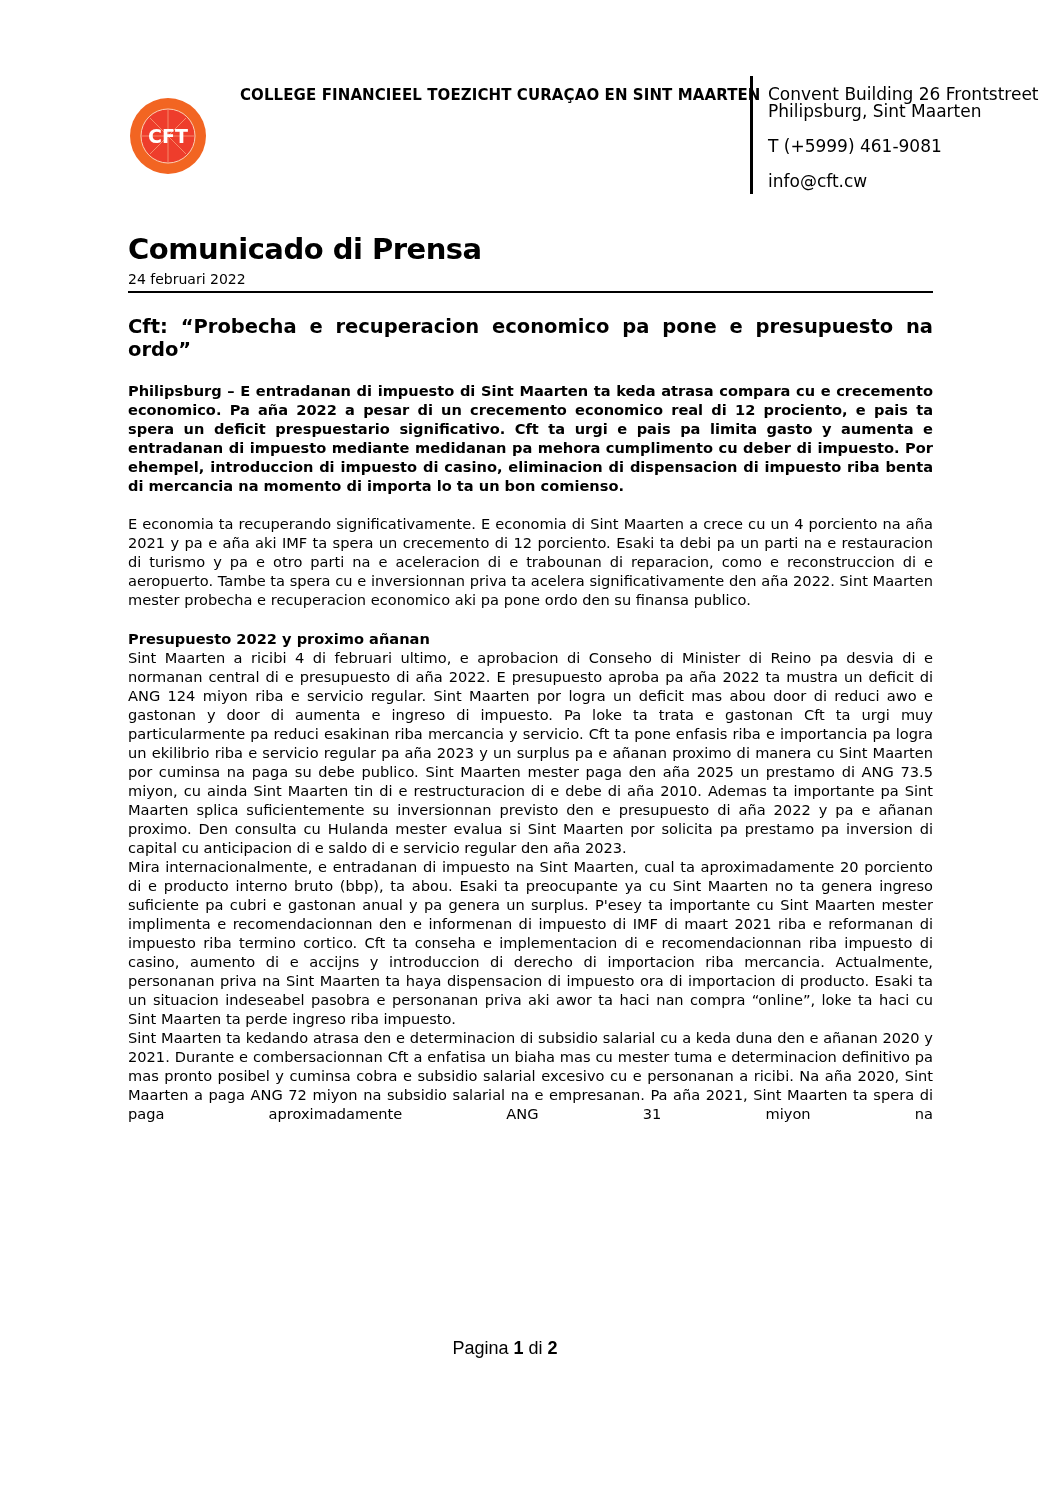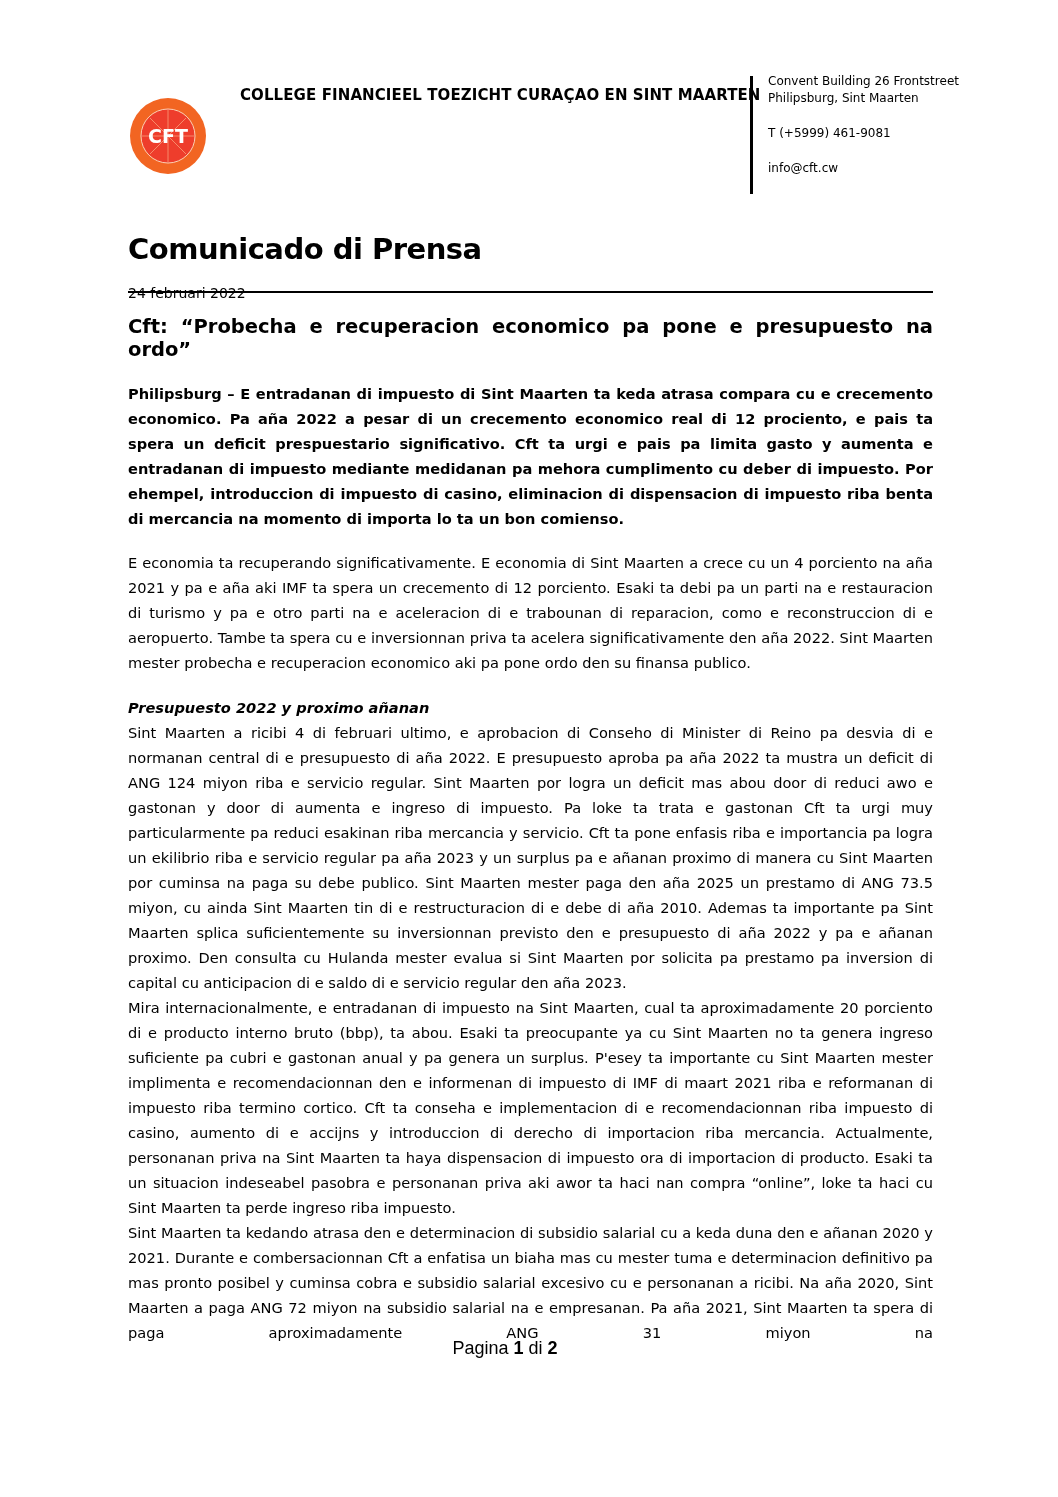--- a/index.html
+++ b/index.html
@@ -1,32 +1,32 @@
 <!DOCTYPE html>
 <html><head>
 <meta charset="utf-8">
 <style>
   html, body { margin: 0; padding: 0; background: #ffffff; }
   body { width: 1058px; height: 1497px; position: relative; overflow: hidden;
          font-family: "DejaVu Sans", sans-serif; color: #000; }
   .logo { position: absolute; left: 128px; top: 96px; width: 80px; height: 80px; }
   .org-name { position: absolute; left: 240px; top: 86px; font-weight: bold; font-size: 15px; letter-spacing: 0.1px; }
   .vbar { position: absolute; left: 750px; top: 76px; width: 3px; height: 118px; background: #000; }
-  .contact { position: absolute; left: 768px; top: 73px; font-size: 12px; line-height: 17px; }
+  .contact { position: absolute; left: 768px; top: 86px; font-size: 17px; line-height: 17px; }
   .contact div { white-space: nowrap; }
   .gap { height: 18px; }
   .title { position: absolute; left: 128px; top: 232px; font-size: 29px; font-family: "DejaVu Sans", sans-serif; font-weight: bold; letter-spacing: -0.5px; }
-  .date { position: absolute; left: 128px; top: 285px; font-size: 14px; }
+  .date { position: absolute; left: 128px; top: 271px; font-size: 14px; }
   .rule { position: absolute; left: 128px; top: 291px; width: 805px; height: 2px; background: #000; }
   .headline { position: absolute; left: 128px; top: 315px; width: 805px; font-size: 19.5px; font-weight: bold; line-height: 23px; text-align: justify; text-align-last: left; }
-  .content { position: absolute; left: 128px; top: 381px; width: 805px; font-size: 14.6px; line-height: 25px; }
+  .content { position: absolute; left: 128px; top: 381px; width: 805px; font-size: 14.6px; line-height: 19px; }
   .content p { margin: 0; text-align: justify; }
   .lead { font-weight: bold; }
   .sp { margin-top: 19.4px !important; }
-  .sec-h { font-weight: bold; margin-top: 19.4px !important; text-align: left !important; font-style: italic; }
+  .sec-h { font-weight: bold; margin-top: 19.4px !important; text-align: left !important; }
   .footer { position: absolute; left: 0; width: 1010px; top: 1338px; text-align: center; font-size: 18px; font-family: "Liberation Sans", sans-serif; }
   .footer b { font-weight: bold; }
 </style>
 </head>
 <body>
 
 <svg class="logo" viewBox="0 0 80 80">
   <circle cx="40" cy="40" r="38" fill="#f26522"></circle>
   <circle cx="40" cy="40" r="27" fill="#ee3d2c" stroke="#fbd0b5" stroke-width="1"></circle>
   <g stroke="#f7a07a" stroke-width="0.8">

